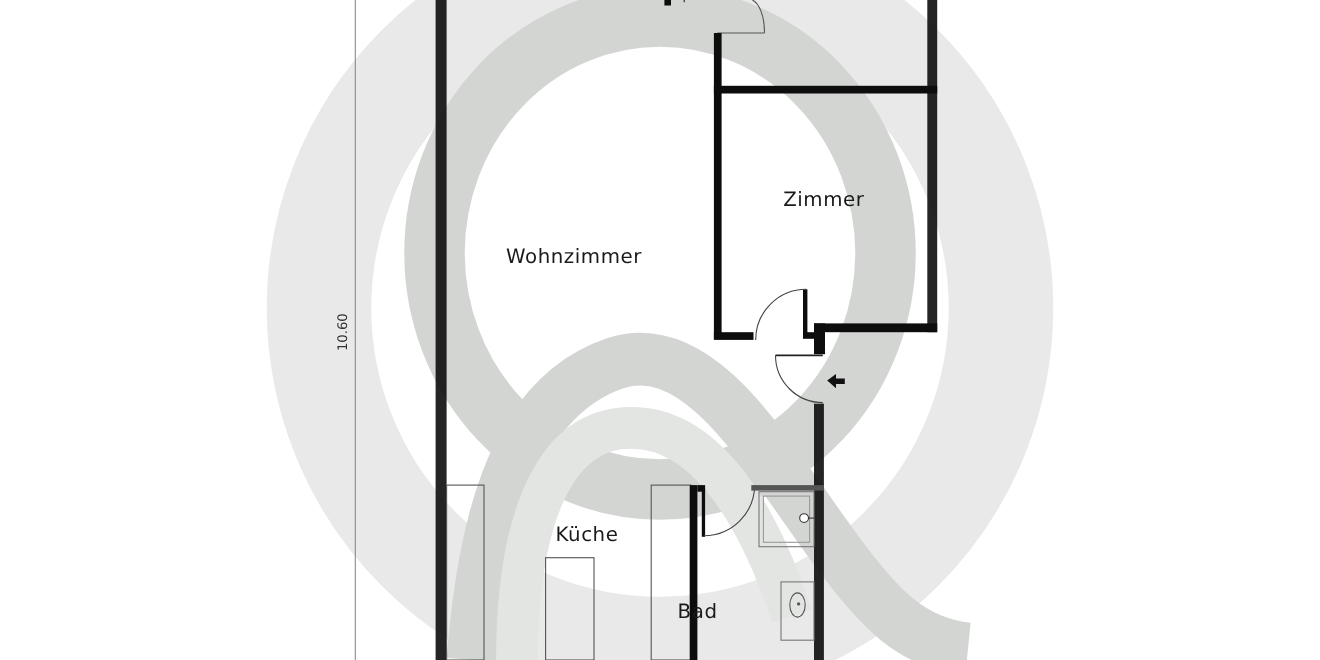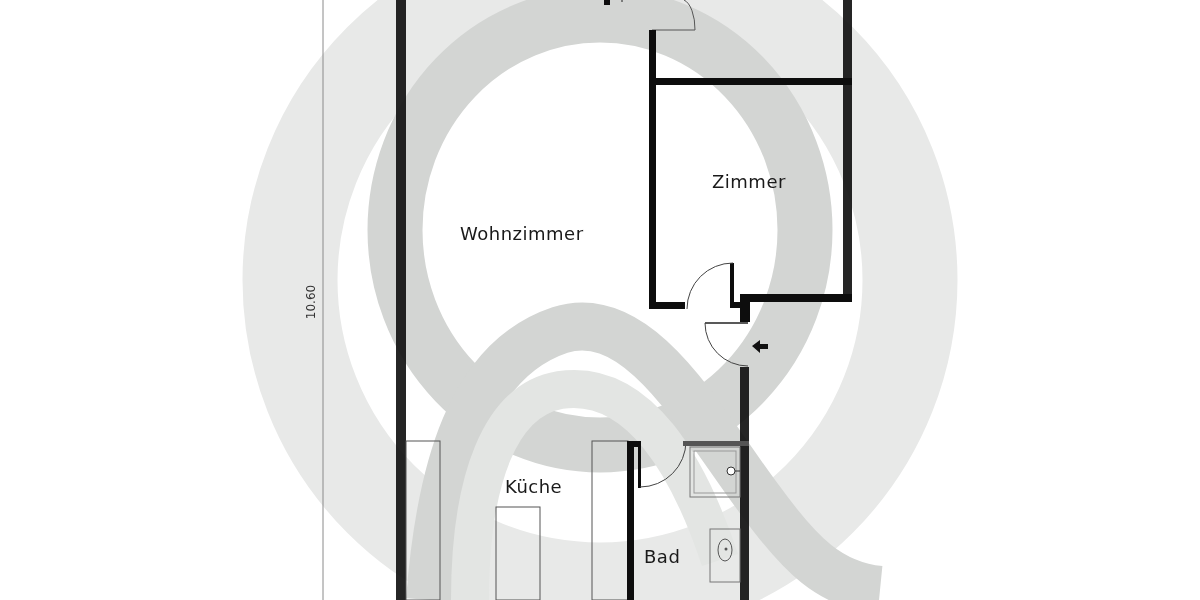--- a/index.html
+++ b/index.html
@@ -80,16 +80,16 @@
     <g>
       <rect x="710" y="529" width="30" height="53" fill="none" stroke="#777" stroke-width="1"></rect>
       <ellipse cx="725" cy="550" rx="7" ry="11" fill="none" stroke="#555" stroke-width="1"></ellipse>
       <circle cx="726" cy="549" r="1.5" fill="#555"></circle>
     </g>
   </svg>
 
   <div class="label" style="left:460px; top:175px;margin-top:48px;">Wohnzimmer</div>
   <div class="label" style="left:712px; top:171px;">Zimmer</div>
   <div class="label" style="left:505px; top:476px;">Küche</div>
-  <div class="label" style="left:644px; top:546px;">Bad</div>
+  <div class="label" style="left:616px; top:546px;">Bad</div>
 
   <div class="dim" style="left:294px; top:295px;">10.60</div>
 </div>
 
 </body></html>

